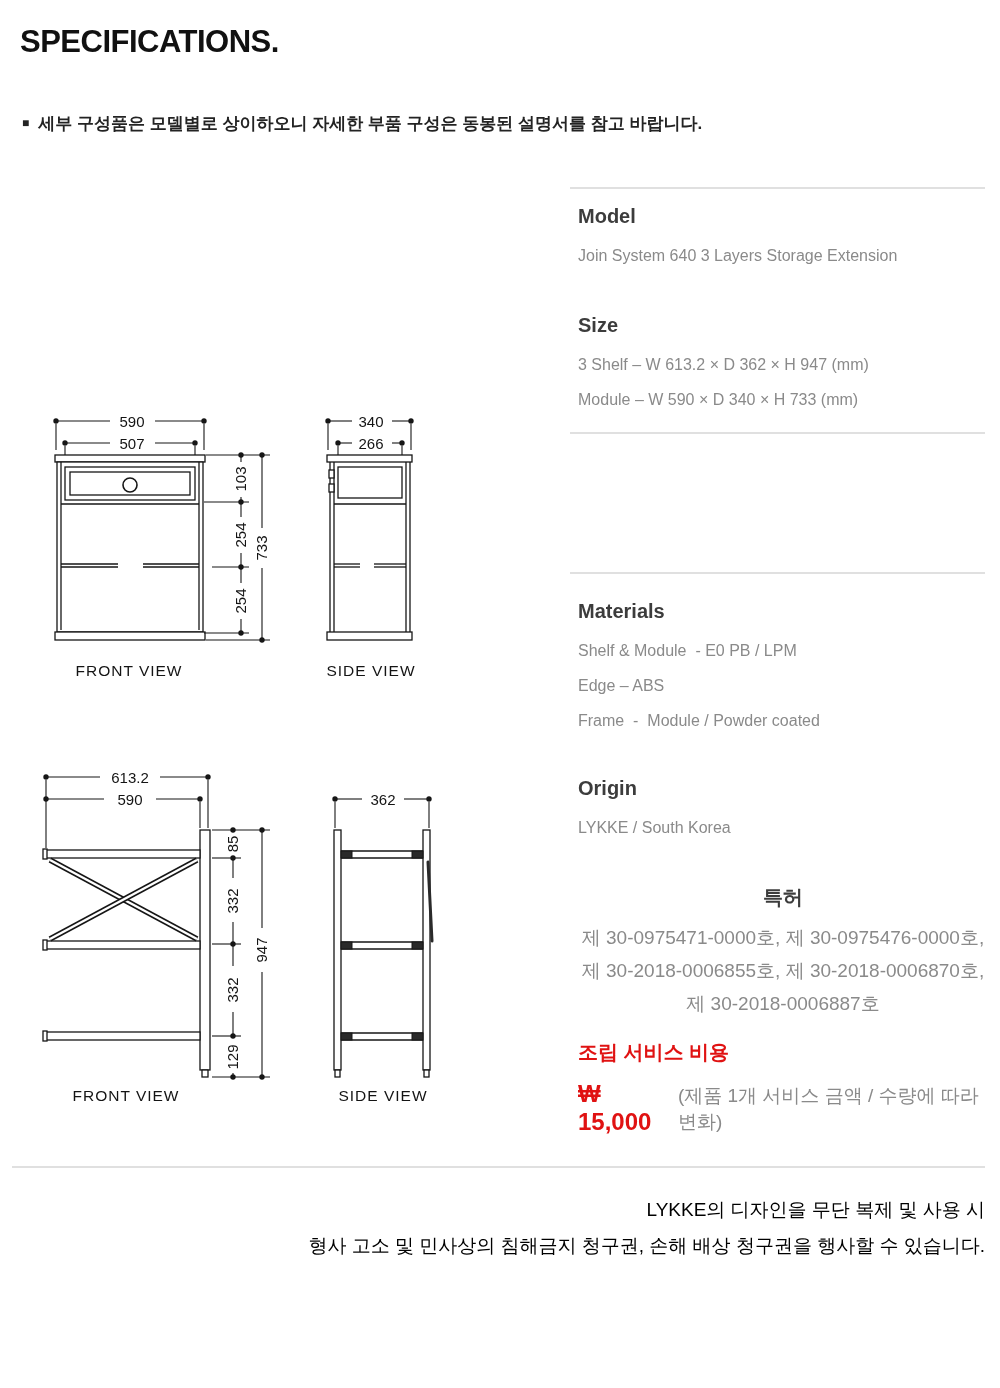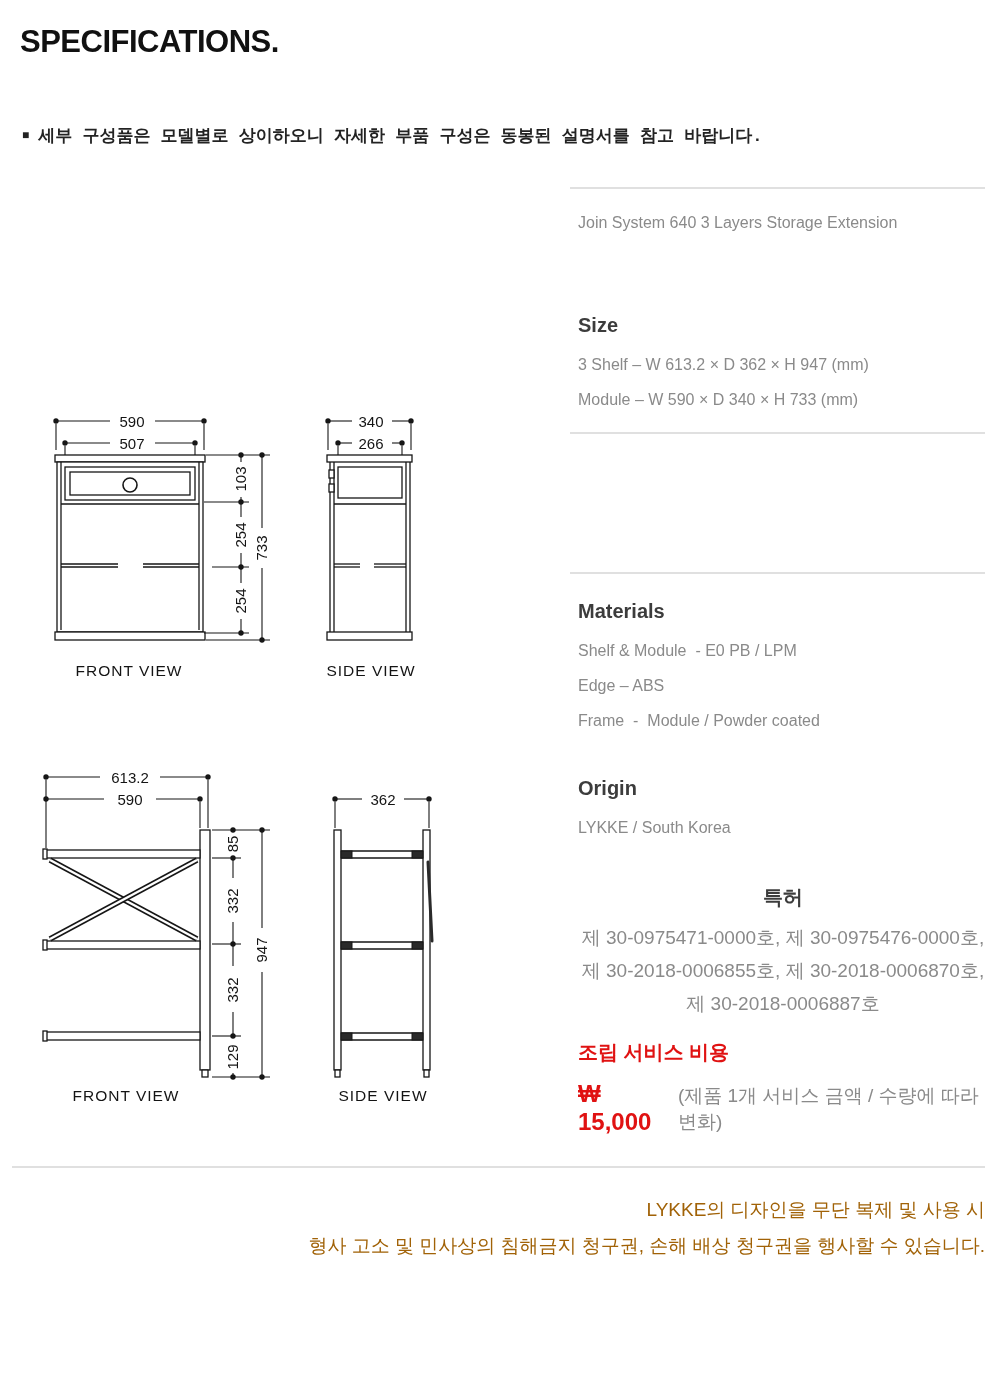--- a/index.html
+++ b/index.html
@@ -1,20 +1,20 @@
 <!DOCTYPE html>
 <html><head>
 <meta charset="utf-8">
 <style>
   html,body{margin:0;padding:0;background:#ffffff;}
   .page{position:relative;width:1000px;height:1388px;background:#fff;overflow:hidden;
         font-family:"Liberation Sans", sans-serif;}
   .title{position:absolute;left:20px;top:24px;font-size:31px;font-weight:700;color:#111;
          letter-spacing:-0.5px;margin:0;}
-  .note{position:absolute;left:22px;top:124px;font-size:17px;font-weight:700;color:#232323;font-family:Liberation Mono, monospace;}
+  .note{position:absolute;left:22px;top:112px;font-size:17px;font-weight:700;color:#232323;}
   .note .bullet{font-size:12px;margin-right:9px;position:relative;top:-2px;}
   .divider{position:absolute;height:2px;background:#e0e0e0;}
   .d1{left:570px;top:187px;width:415px;}
   .d2{left:570px;top:432px;width:415px;}
   .d3{left:570px;top:572px;width:415px;}
   .d4{left:12px;top:1166px;width:973px;}
   .sec{position:absolute;left:578px;width:410px;}
   .sec h2{margin:0 0 10px 0;font-size:20px;font-weight:600;color:#3c3c3c;}
   .sec .bl{font-size:16px;color:#8a8a8a;line-height:35px;white-space:pre-wrap;}
   .sec-model{top:205px;}
@@ -22,21 +22,21 @@
   .sec-materials{top:600px;}
   .sec-origin{top:777px;}
   .sec-patent{top:884px;text-align:center;}
   .sec-patent .bl{font-size:19px;line-height:33px;}
   .sec-assembly{top:1039px;}
   .sec-assembly h2{color:var(--red);}
   .price-row{display:flex;align-items:baseline;gap:9px;margin-top:14px;}
   .price{font-size:24px;font-weight:700;color:var(--red);}
   .price-note{font-size:19px;color:#8a8a8a;}
   .footer{position:absolute;left:200px;right:15px;top:1192px;text-align:right;}
-  .footer .fl{font-size:19px;color:#a16207;line-height:36px;}
+  .footer .fl{font-size:19px;color:#000000;line-height:36px;}
   .footer .cp{font-size:20px;color:#4d4d4d;font-weight:600;line-height:36px;}
   svg.drawings{position:absolute;left:0;top:390px;}
   svg .ln{stroke:#161616;stroke-width:1.3;fill:none;}
   svg .fw{stroke:#161616;stroke-width:1.3;fill:#ffffff;}
   svg .dk{stroke:#161616;stroke-width:1;fill:#2a2a2a;}
   svg .dl{stroke:#161616;stroke-width:1.1;fill:none;}
   svg .dot{fill:#161616;stroke:none;}
   svg .xo{stroke:#161616;stroke-width:5.5;fill:none;}
   svg .xi{stroke:#ffffff;stroke-width:2.4;fill:none;}
   svg .brace{stroke:#2a2a2a;stroke-width:3;stroke-linecap:round;fill:none;}
@@ -234,20 +234,21 @@
         <rect class="dk" x="412" y="1033" width="11" height="7"></rect>
 
       <line class="brace" x1="428" y1="862" x2="432" y2="941"></line>
       <text class="vw" x="383" y="1101" text-anchor="middle">SIDE VIEW</text>
     </g>
   </svg>
 
   <div class="divider d1"></div>
 
   <div class="sec sec-model">
+    <h2>Model</h2>
     <div class="bl">Join System 640 3 Layers Storage Extension</div>
   </div>
 
   <div class="sec sec-size">
     <h2>Size</h2>
     <div class="bl">3 Shelf – W 613.2 × D 362 × H 947 (mm)</div>
     <div class="bl">Module – W 590 × D 340 × H 733 (mm)</div>
   </div>
 
   <div class="divider d2"></div>

